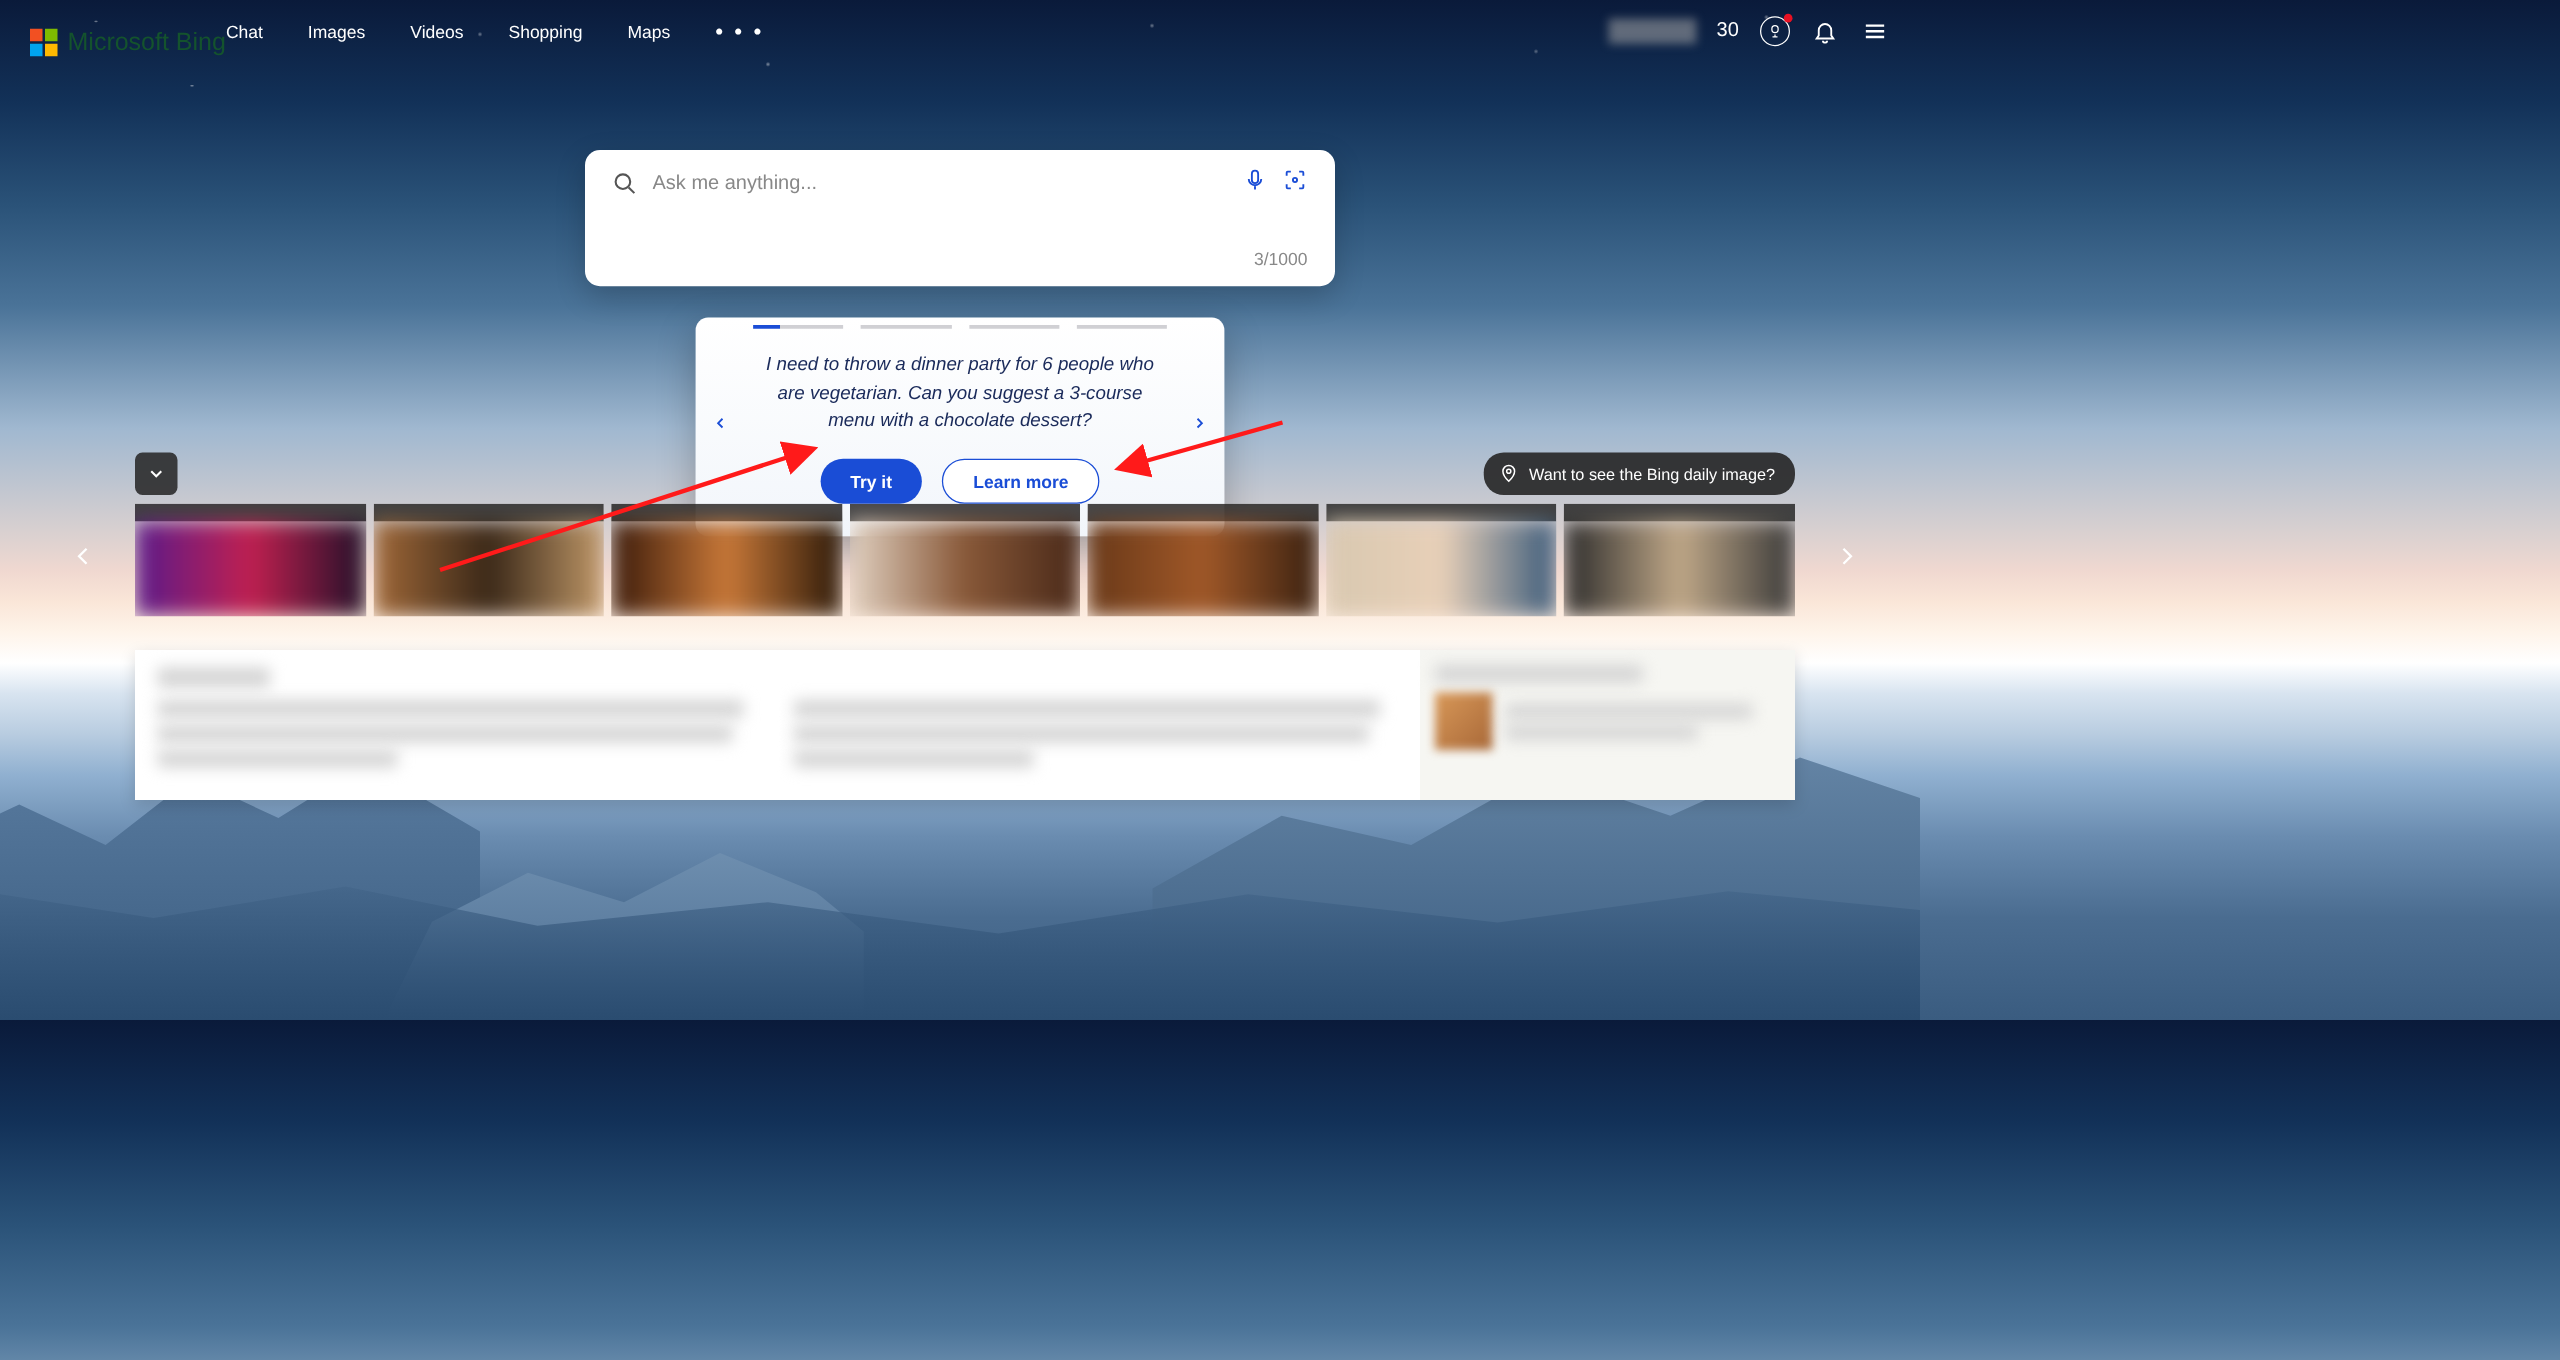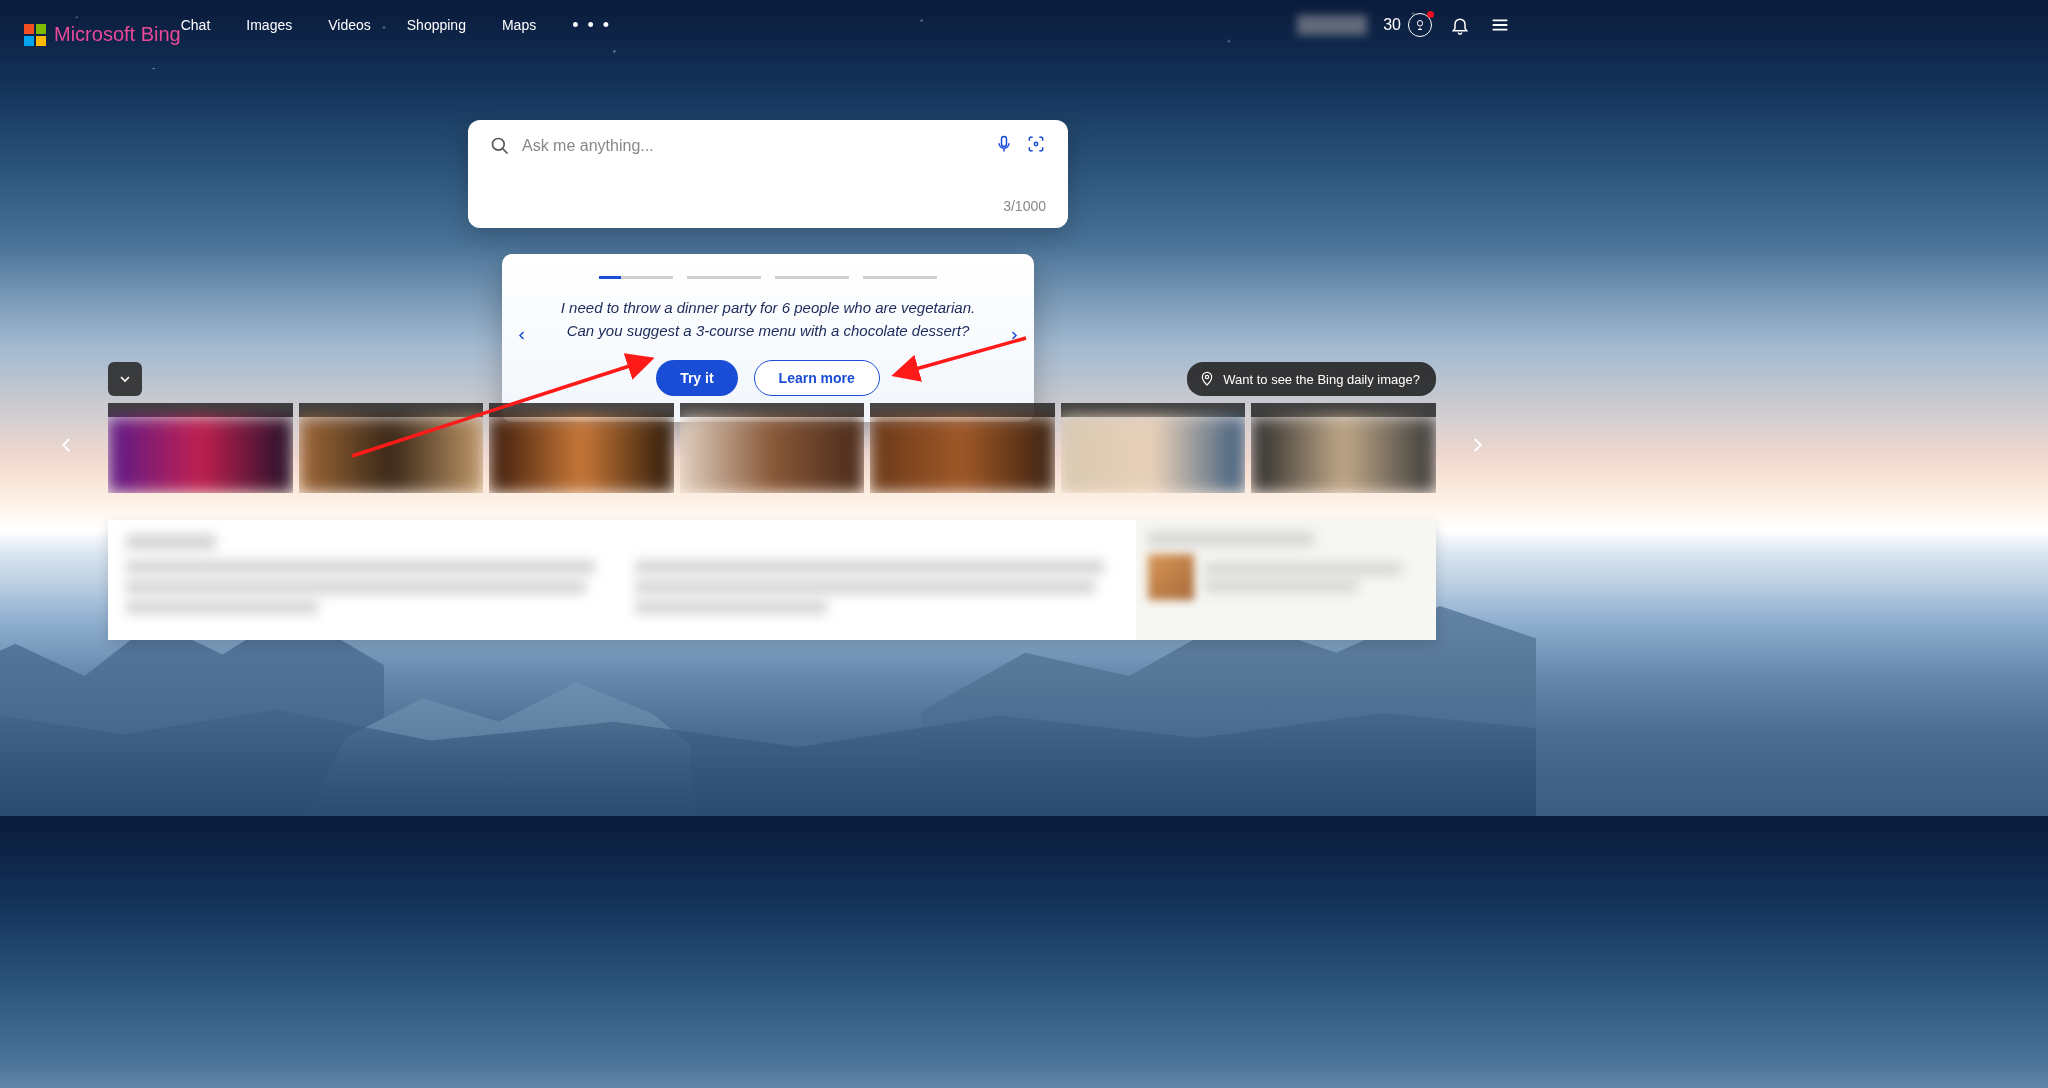--- a/index.html
+++ b/index.html
@@ -43,52 +43,52 @@
 .m4 { left: 0; right: 0; height: 28%;
   background: linear-gradient(180deg,#4a6c9088,#2a4c70);
   clip-path: polygon(0 100%, 0 20%, 8% 35%, 18% 15%, 28% 40%, 40% 25%, 52% 45%, 65% 20%, 78% 38%, 90% 18%, 100% 30%, 100% 100%);}
 
 
 .header {
   position: absolute; top: 0; left: 0; right: 0;
   height: 50px; display: flex; align-items: center;
   padding: 0 24px; z-index: 100;
 }
-.brand { display: flex; align-items: center; gap: 8px; color: #ec4899; margin-top: 19px; }
+.brand { display: flex; gap: 8px; color: #14532d; margin-top: 19px; }
 .ms-logo { width: 22px; height: 22px; display: grid; grid-template: 1fr 1fr / 1fr 1fr; gap: 2px; }
 .ms-logo span:nth-child(1){background:#f25022;}
 .ms-logo span:nth-child(2){background:#7fba00;}
 .ms-logo span:nth-child(3){background:#00a4ef;}
 .ms-logo span:nth-child(4){background:#ffb900;}
 .brand-text { font-size: 20px; font-weight: 500; }
 .nav { display: flex; gap: 36px; }
 .nav a { color: #fff; text-decoration: none; font-size: 14px; }
 .nav-more { color: #fff; font-size: 18px; letter-spacing: 2px; margin-left: 36px; cursor: pointer; }
 .header-right { margin-left: auto; display: flex; align-items: center; gap: 16px; color:#fff; }
 .blur-box { filter: blur(4px); background: #aaa8; width: 70px; height: 20px; }
-.rewards { display:flex; align-items:center; gap:7px; }
+.rewards { display:flex; align-items:center; gap:17px; }
 .rewards-badge { width:24px; height:24px; border:1.5px solid #fff; border-radius:50%;
   display:flex; align-items:center; justify-content:center; position:relative;}
 .rewards-badge::after{content:""; position:absolute; top:-3px; right:-3px; width:7px; height:7px; background:#e81123; border-radius:50%;}
 .icon-btn { width:24px; height:24px; display:flex; align-items:center; justify-content:center; cursor:pointer; }
 
 
 .search-wrap { position:absolute; top:120px; left:50%; transform:translateX(-50%);
   width:600px; background:#fff; border-radius:12px; box-shadow:0 8px 24px rgba(0,0,0,0.2); padding:14px 22px;}
 .search-row { display:flex; align-items:center; gap:12px; }
 .search-row svg { flex:none; }
 .search-input { flex:1; border:none; outline:none; font-size:16px; color:#444; }
 .search-input::placeholder { color:#888; }
 .sr-icon { color:#1a4dd6; cursor:pointer; }
 .char-count { text-align:right; color:#888; font-size:14px; margin-top:40px; }
 
 
 .promo-card { position:absolute; top:254px; left:50%; transform:translateX(-50%);
-  width:532px; background:linear-gradient(180deg,#fff,#f2f6fb); border-radius:10px;
-  box-shadow:0 10px 30px rgba(0,0,0,0.25); padding:22px 46px 26px; }
+  width:423px; background:linear-gradient(180deg,#fff,#f2f6fb); border-radius:10px;
+  box-shadow:0 10px 30px rgba(0,0,0,0.25); padding:6px 46px 26px; }
 .dots { display:flex; gap:14px; justify-content:center; margin-bottom:18px; }
 .dot { width:74px; height:3px; background:#d0d0d4; }
 .dot.active { background:linear-gradient(90deg,#1a4dd6 30%,#d0d0d4 30%); }
 .promo-text { text-align:center; font-style:italic; color:#1a2a5a; font-size:15px; line-height:1.5; }
 .promo-btns { display:flex; justify-content:center; gap:16px; margin-top:18px; }
 .btn { padding:9px 24px; border-radius:24px; font-size:14px; font-weight:600; cursor:pointer; border:none; }
 .btn-primary { background:#1a4dd6; color:#fff; }
 .btn-outline { background:#fff; color:#1a4dd6; border:1.5px solid #1a4dd6; }
 .card-nav { position:absolute; top:50%; transform:translateY(-50%); color:#1a4dd6; font-size:18px; cursor:pointer; padding:6px;}
 .card-prev { left:8px; } .card-next { right:8px; }

